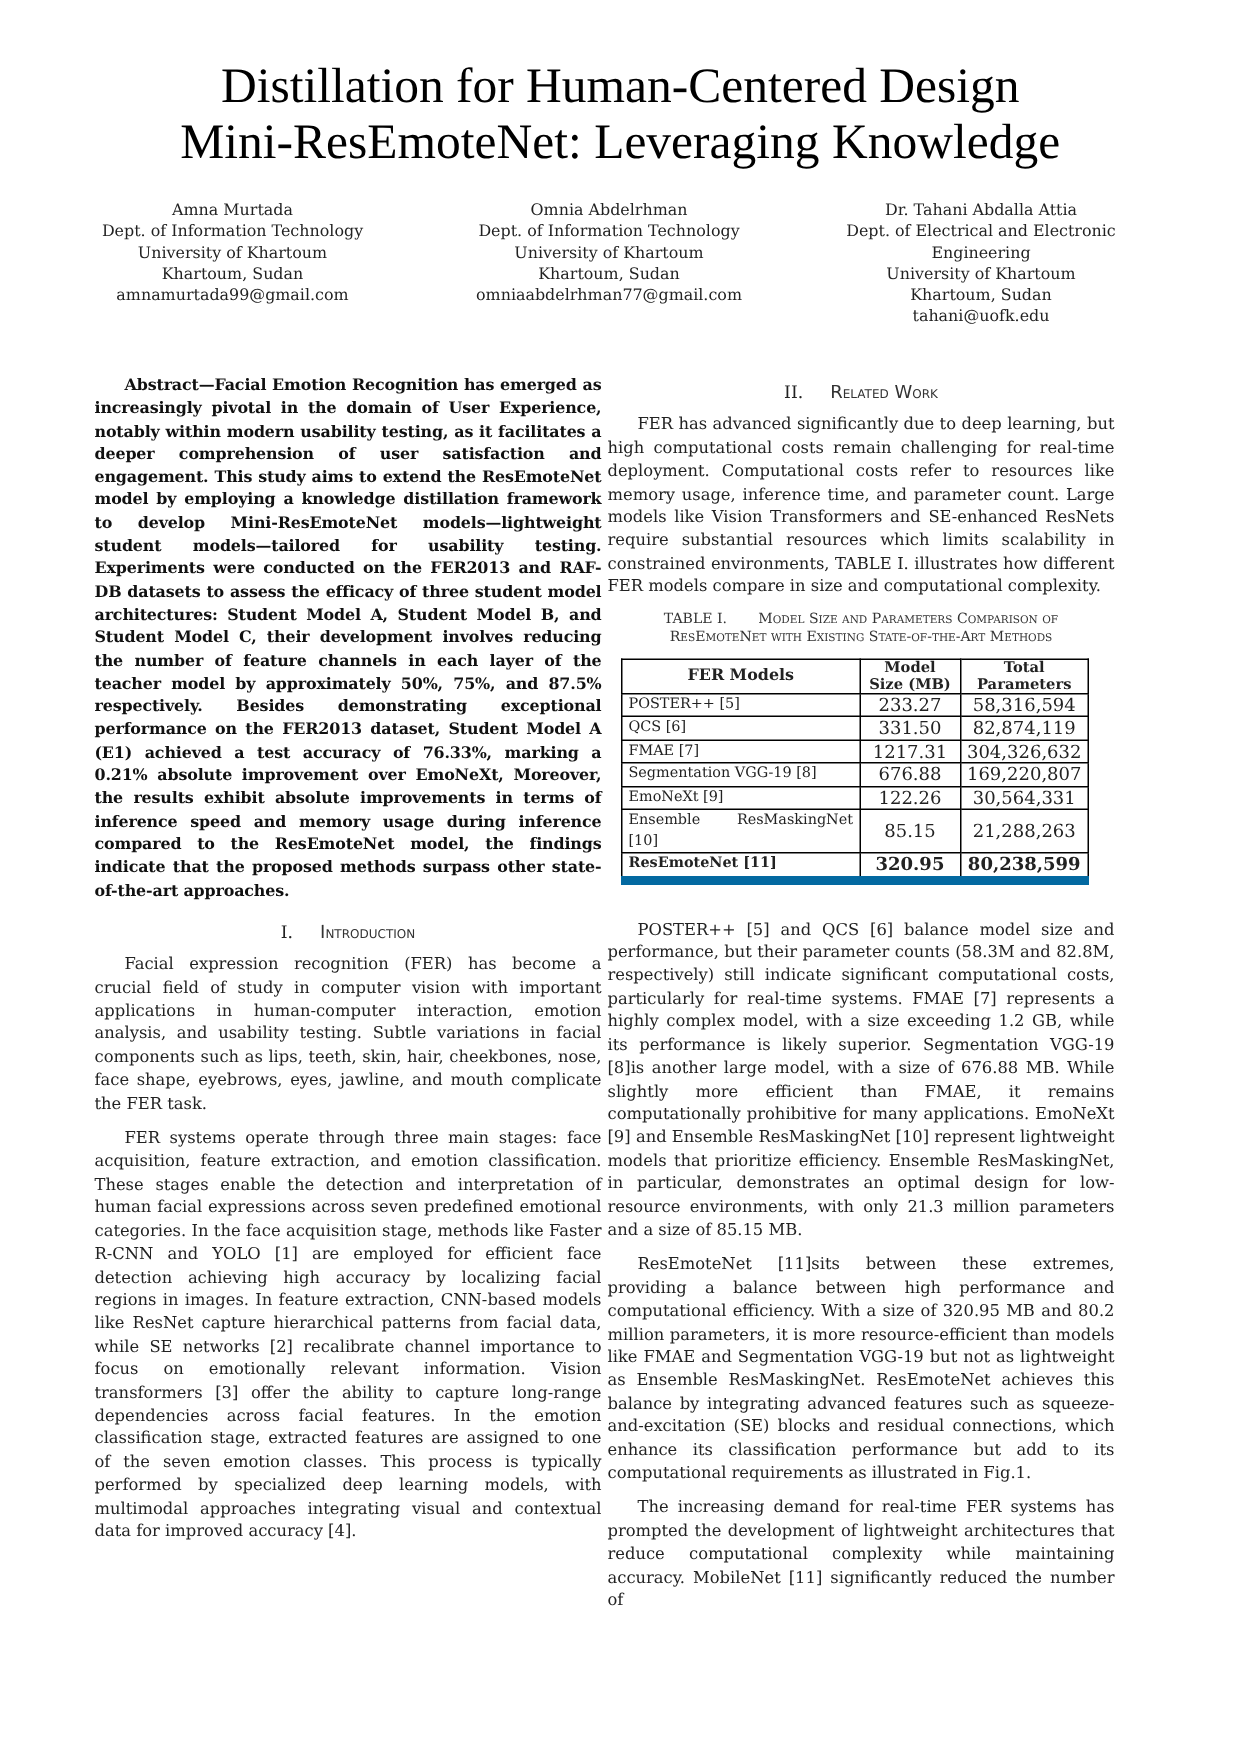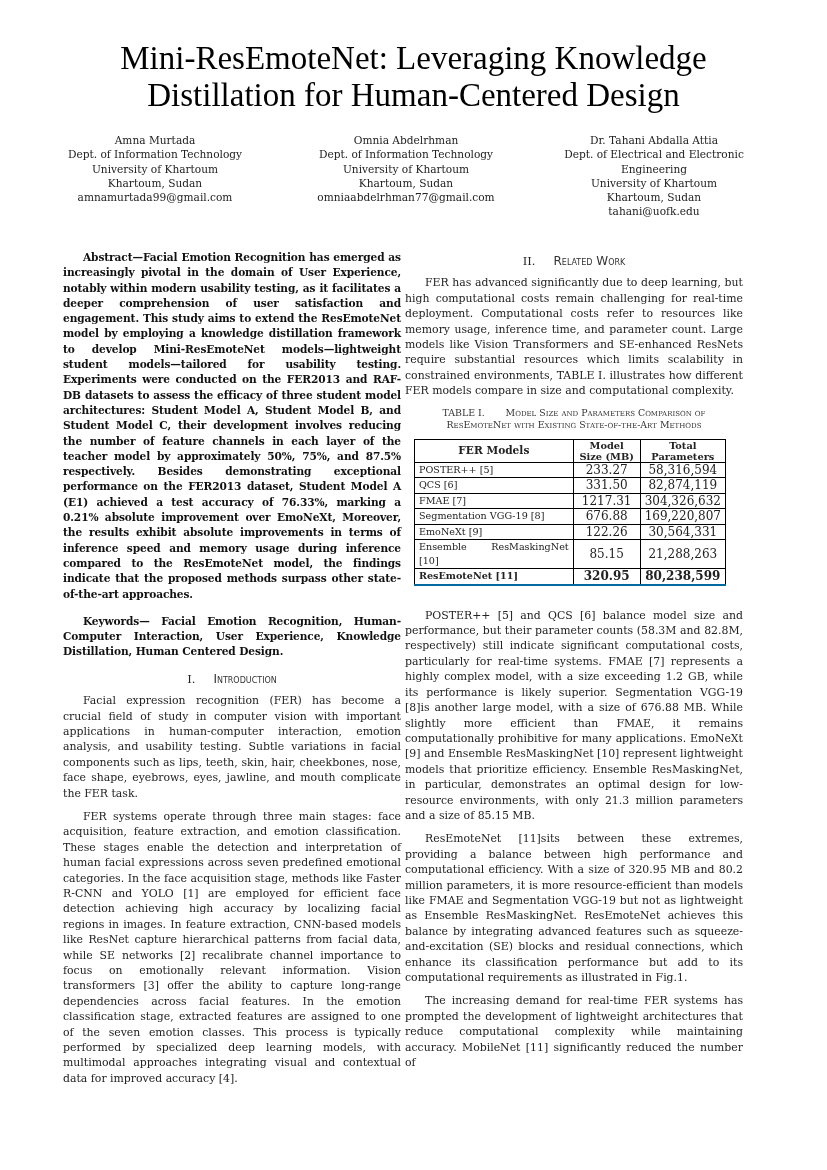--- a/index.html
+++ b/index.html
@@ -15,28 +15,28 @@
   .section-head .num { margin-right: 18px; }
   .section-head .sc { font-variant: small-caps; font-family: "DejaVu Sans", sans-serif; font-size: 12px; color: #333; }
   .table-cap { text-align: center; font-size: 9.4px; line-height: 12px; color: #333; margin: 8px 0 8px 0; }
   .table-cap .sc { font-variant: small-caps; }
   table { border-collapse: collapse; margin: 0 0 0 9px; width: 312px; font-size: 10.4px; color: #222; }
   td, th { border: 1px solid #000; padding: 0 4px; }
   th { font-weight: bold; font-size: 9.8px; line-height: 11px; text-align: center; margin-top: 27px; }
   td.num { text-align: center; font-size: 12px; line-height: 14.5px; }
   td.name { font-size: 9.6px; line-height: 14px; }
   tr.bold td { font-weight: bold; }
-  tr.bold { border-bottom: 2px solid #0369a1; }
+  tr.bold { border-bottom: 6px solid #0369a1; }
 </style>
 </head>
 <body>
 
 <div class="title">
+  <div>Distillation for Human-Centered Design</div>
   <div>Mini-ResEmoteNet: Leveraging Knowledge</div>
-  <div>Distillation for Human-Centered Design</div>
 </div>
 
 <div class="author" style="left:35px;">
   <div>Amna Murtada</div>
   <div>Dept. of Information Technology</div>
   <div>University of Khartoum</div>
   <div>Khartoum, Sudan</div>
   <div>amnamurtada99@gmail.com</div>
 </div>
 <div class="author" style="left:286px;">
@@ -51,21 +51,20 @@
   <div>Dept. of Electrical and Electronic</div>
   <div>Engineering</div>
   <div>University of Khartoum</div>
   <div>Khartoum, Sudan</div>
   <div>tahani@uofk.edu</div>
 </div>
 
 <div class="col" style="left:63px; top:250px;">
   <div class="abstract">
     <p>Abstract—Facial Emotion Recognition has emerged as increasingly pivotal in the domain of User Experience, notably within modern usability testing, as it facilitates a deeper comprehension of user satisfaction and engagement. This study aims to extend the ResEmoteNet model by employing a knowledge distillation framework to develop Mini-ResEmoteNet models—lightweight student models—tailored for usability testing. Experiments were conducted on the FER2013 and RAF-DB datasets to assess the efficacy of three student model architectures: Student Model A, Student Model B, and Student Model C, their development involves reducing the number of feature channels in each layer of the teacher model by approximately 50%, 75%, and 87.5% respectively. Besides demonstrating exceptional performance on the FER2013 dataset, Student Model A (E1) achieved a test accuracy of 76.33%, marking a 0.21% absolute improvement over EmoNeXt, Moreover, the results exhibit absolute improvements in terms of inference speed and memory usage during inference compared to the ResEmoteNet model, the findings indicate that the proposed methods surpass other state-of-the-art approaches.</p>
-    <p>Keywords— Facial Emotion Recognition, Human-Computer Interaction, User Experience, Knowledge Distillation, Human Centered Design.</p>
   </div>
   <div class="section-head">
     <span class="num">I.</span><span class="sc">Introduction</span>
   </div>
   <p>Facial expression recognition (FER) has become a crucial field of study in computer vision with important applications in human-computer interaction, emotion analysis, and usability testing. Subtle variations in facial components such as lips, teeth, skin, hair, cheekbones, nose, face shape, eyebrows, eyes, jawline, and mouth complicate the FER task.</p>
   <p>FER systems operate through three main stages: face acquisition, feature extraction, and emotion classification. These stages enable the detection and interpretation of human facial expressions across seven predefined emotional categories. In the face acquisition stage, methods like Faster R-CNN and YOLO [1] are employed for efficient face detection achieving high accuracy by localizing facial regions in images. In feature extraction, CNN-based models like ResNet capture hierarchical patterns from facial data, while SE networks [2] recalibrate channel importance to focus on emotionally relevant information. Vision transformers [3] offer the ability to capture long-range dependencies across facial features. In the emotion classification stage, extracted features are assigned to one of the seven emotion classes. This process is typically performed by specialized deep learning models, with multimodal approaches integrating visual and contextual data for improved accuracy [4].</p>
 </div>
 
 <div class="col" style="left:405px; top:254px;">
   <div class="section-head" style="margin-top:0;">

